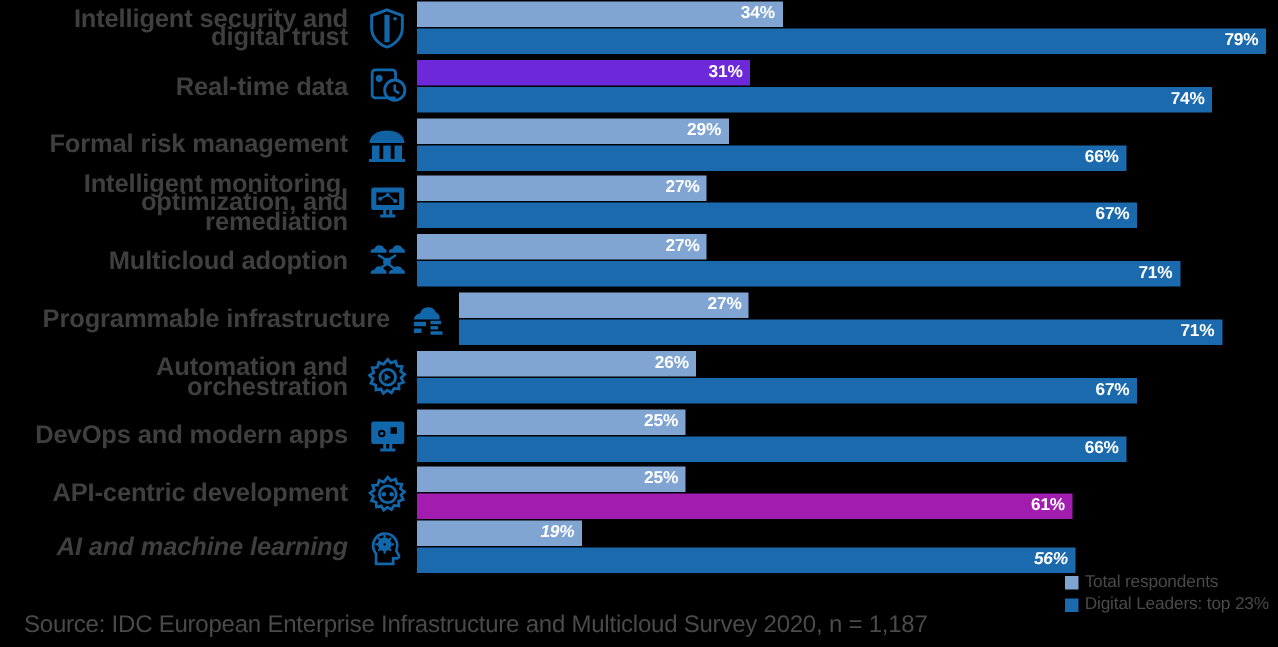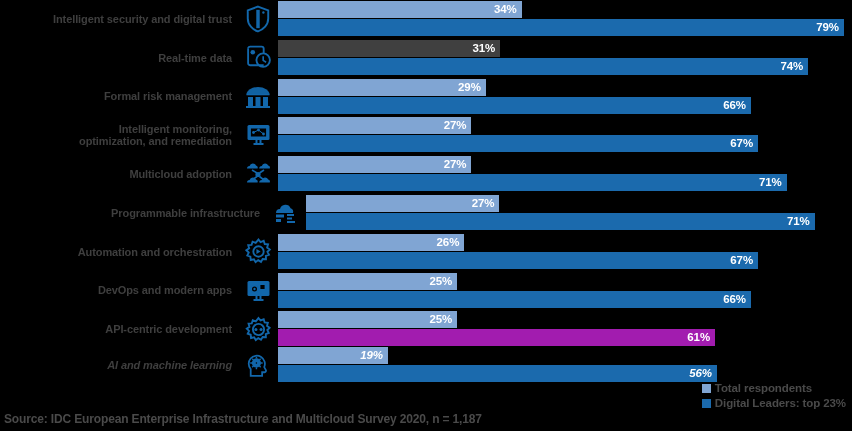--- a/index.html
+++ b/index.html
@@ -36,21 +36,21 @@
     flex-direction: row;
     align-items: center;
   }
   .cat-label {
     width: 238px;
     flex: 0 0 238px;
     text-align: right;
     padding-right: 6px;
     box-sizing: border-box;
     color: #3f3f3f;
-    font-size: 11px;
+    font-size: 17px;
     font-weight: bold;
     line-height: 12.5px;
     letter-spacing: -0.1px;
     white-space: pre-line;
   }
   .cat-icon {
     width: 40px;
     flex: 0 0 40px;
     height: 38px;
     display: flex;
@@ -108,31 +108,31 @@
     gap: 4px;
   }
   .legend-swatch {
     width: 9px;
     height: 9px;
     flex: 0 0 9px;
   }
   .legend-label {
     color: #4a4a4a;
     font-size: 11.5px;
-    font-weight: bold;
+    font-weight: normal;
     letter-spacing: -0.1px;
     white-space: nowrap;
   }
   .source {
     position: absolute;
-    left: 4px;
+    left: 16px;
     bottom: 5px;
     color: #4a4a4a;
-    font-size: 12px;
-    font-weight: bold;
+    font-size: 16px;
+    font-weight: normal;
     letter-spacing: -0.15px;
     white-space: nowrap;
   }
 </style>
 </head>
 <body>
 
 <div id="chart-root">
 
   <div class="rows-area">
@@ -159,21 +159,21 @@
         <div class="cat-icon">
           <svg width="27" height="27" viewBox="0 0 26 26" fill="none" stroke="currentColor" stroke-width="1.8">
             <path d="M3 4.5 a2 2 0 0 1 2-2 h11 a2 2 0 0 1 2 2 v5"></path>
             <path d="M18 20.5 h-13 a2 2 0 0 1-2-2 v-14"></path>
             <circle cx="17.5" cy="15.5" r="6.5"></circle>
             <path d="M17.5 11.8 v4 l2.8 1.8" stroke-width="1.6"></path>
             <circle cx="7.5" cy="8" r="2.2" fill="currentColor" stroke="none"></circle>
           </svg>
         </div>
         <div class="bars">
-          <div class="bar bar-total" style="width: 222.101px; background: #404040;">
+          <div class="bar bar-total" style="width: 222.101px; background: #6d28d9;">
             <span class="bar-value">31%</span>
           </div>
           <div class="bar bar-leaders" style="width: 530.177px; background: rgb(27, 106, 173);">
             <span class="bar-value">74%</span>
           </div>
         </div>
       </div>
       <div class="cat-row" style="top: 77.6px;">
         <div class="cat-label">Formal risk management</div>
         <div class="cat-icon">

